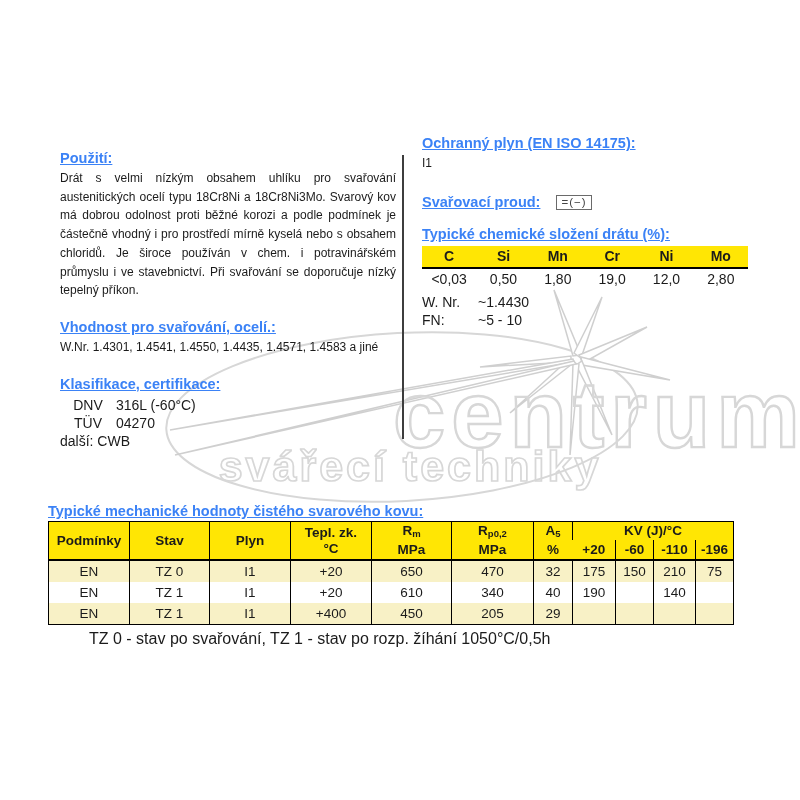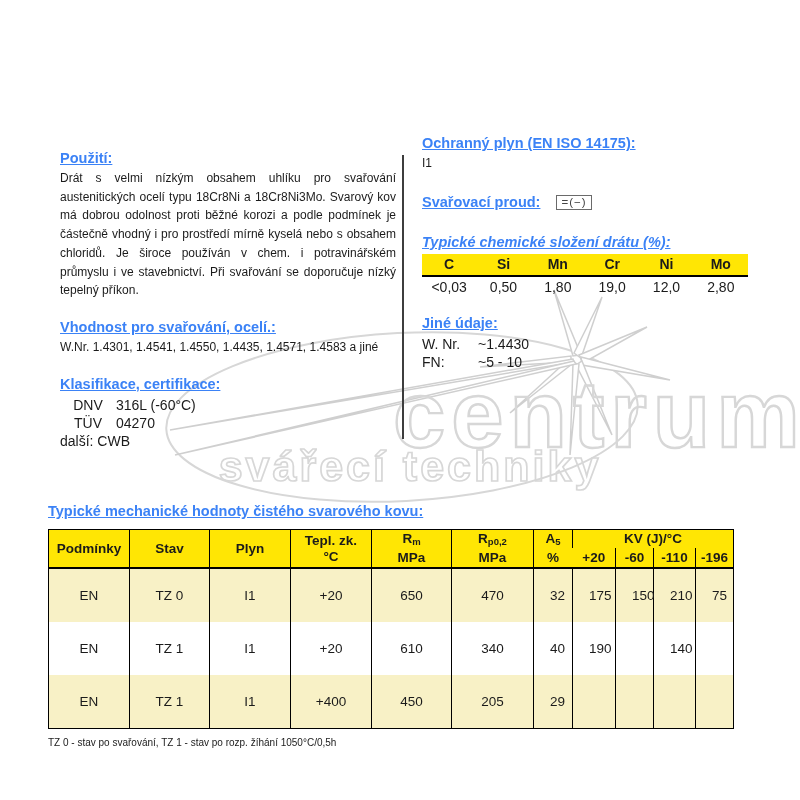--- a/index.html
+++ b/index.html
@@ -28,36 +28,36 @@
   }
   
   .chem{margin-top:3px;}
   .chem-row{display:grid;grid-template-columns:repeat(6,1fr);}
   .chem-head{background:#ffe604;border-bottom:2px solid #000;}
   .chem-cell{font-size:14px;text-align:center;padding:2.5px 0;}
   .chem-head .chem-cell{font-weight:bold;}
   
   .bottom{position:absolute;left:48px;top:503px;width:686px;z-index:2;}
   table.mech{
-    border-collapse:collapse;width:685px;margin-top:9px;
+    border-collapse:collapse;width:685px;margin-top:1px;
     font-size:13.5px;text-align:center;table-layout:fixed;
     border:1.6px solid #000;
   }
   table.mech thead th{
     background:#ffe604;font-weight:bold;vertical-align:middle;padding:1px 0;
     line-height:16px;
   }
   table.mech thead{border-bottom:2.6px solid #000;}
   table.mech th, table.mech td{border-left:1.4px solid #000;}
   table.mech th:first-child, table.mech td:first-child{border-left:none;}
-  table.mech tbody td{height:21px;padding:16px;}
+  table.mech tbody td{height:21px;padding:0;}
   table.mech tbody tr:nth-child(odd){background:#f8f1c6;}
   table.mech tbody tr:nth-child(even){background:#ffffff;}
   table.mech sub{font-size:9.5px;vertical-align:-2px;}
-  .footnote{font-size:10px;margin-top:5px;line-height:17px;}
+  .footnote{font-size:16px;margin-top:5px;line-height:17px;margin-left:41px;}
   
   .wm{position:absolute;left:150px;top:295px;z-index:1;overflow:visible;}
   .wm text{
     font-family:"Liberation Sans", sans-serif;font-weight:bold;
     fill:none;stroke:#d7d7d7;
   }
 </style>
 </head>
 <body>
 
@@ -109,41 +109,40 @@
 
   <div class="col-right">
     <div class="h">Ochranný plyn (EN ISO 14175):</div>
     <p class="body">I1</p>
 
     <div class="proud-line">
       <span class="h">Svařovací proud:</span>
       <span class="proud-box">=(−)</span>
     </div>
 
-    <div class="h" style="margin-top:23px;font-style:italic;">Typické chemické složení drátu (%):</div>
+    <div class="h" style="margin-top:15px;">Typické chemické složení drátu (%):</div>
     <div class="chem">
       <div class="chem-row chem-head">
           <div class="chem-cell">C</div>
           <div class="chem-cell">Si</div>
           <div class="chem-cell">Mn</div>
           <div class="chem-cell">Cr</div>
           <div class="chem-cell">Ni</div>
           <div class="chem-cell">Mo</div>
         </div>
       <div class="chem-row">
           <div class="chem-cell">&lt;0,03</div>
           <div class="chem-cell">0,50</div>
           <div class="chem-cell">1,80</div>
           <div class="chem-cell">19,0</div>
           <div class="chem-cell">12,0</div>
           <div class="chem-cell">2,80</div>
         </div>
     </div>
 
-    <div class="h" style="margin-top:17px;">Jiné údaje:</div>
     <div style="margin-top:3px;">
         <div class="kv-row">
           <span class="lbl">W. Nr.</span>
           <span>~1.4430</span>
         </div>
         <div class="kv-row">
           <span class="lbl">FN:</span>
           <span>~5 - 10</span>
         </div>
       </div>

